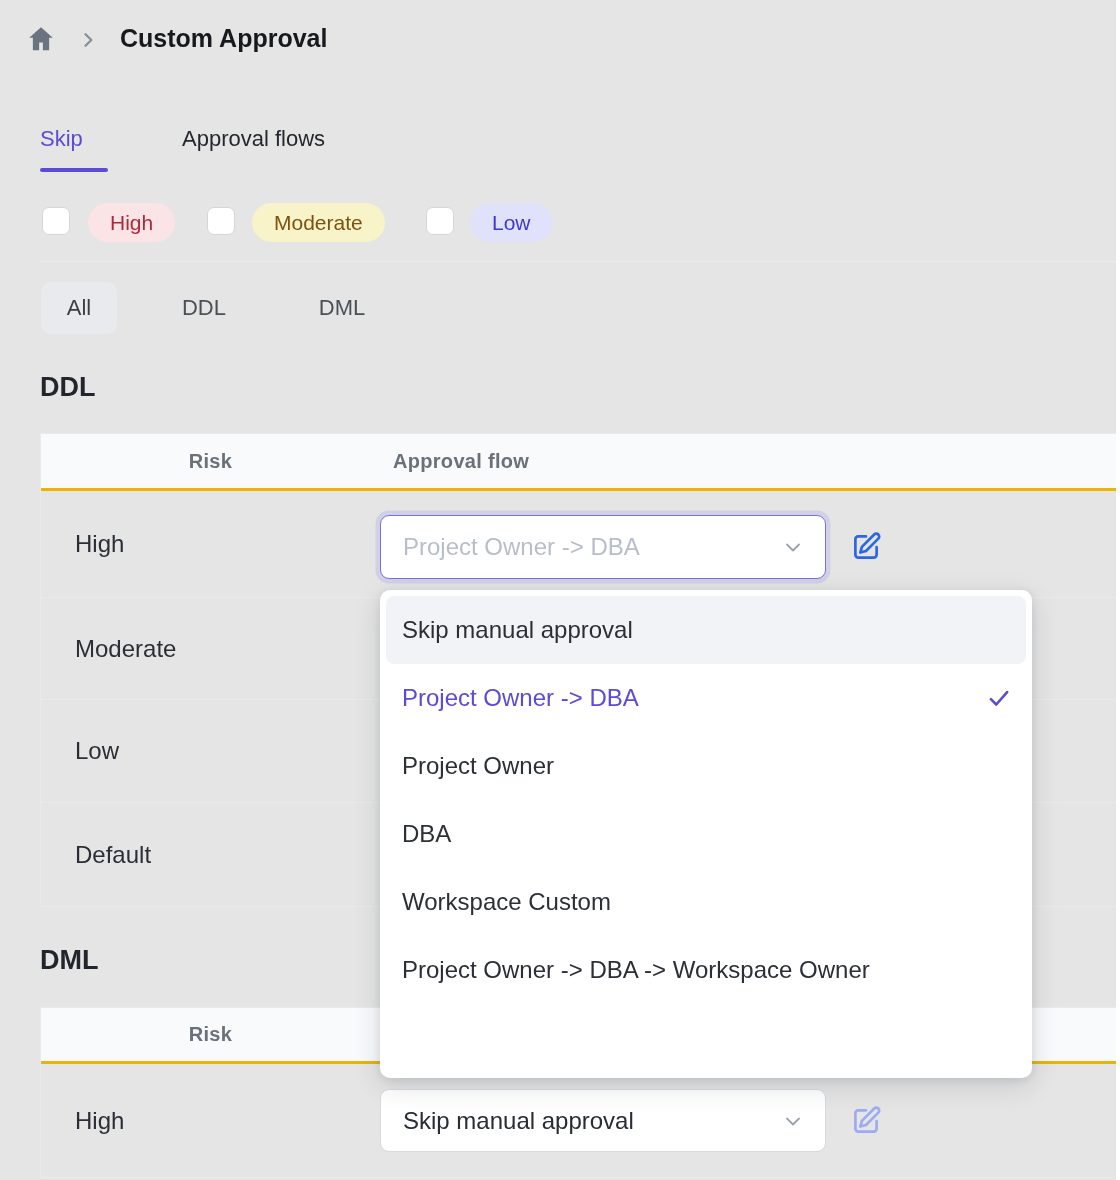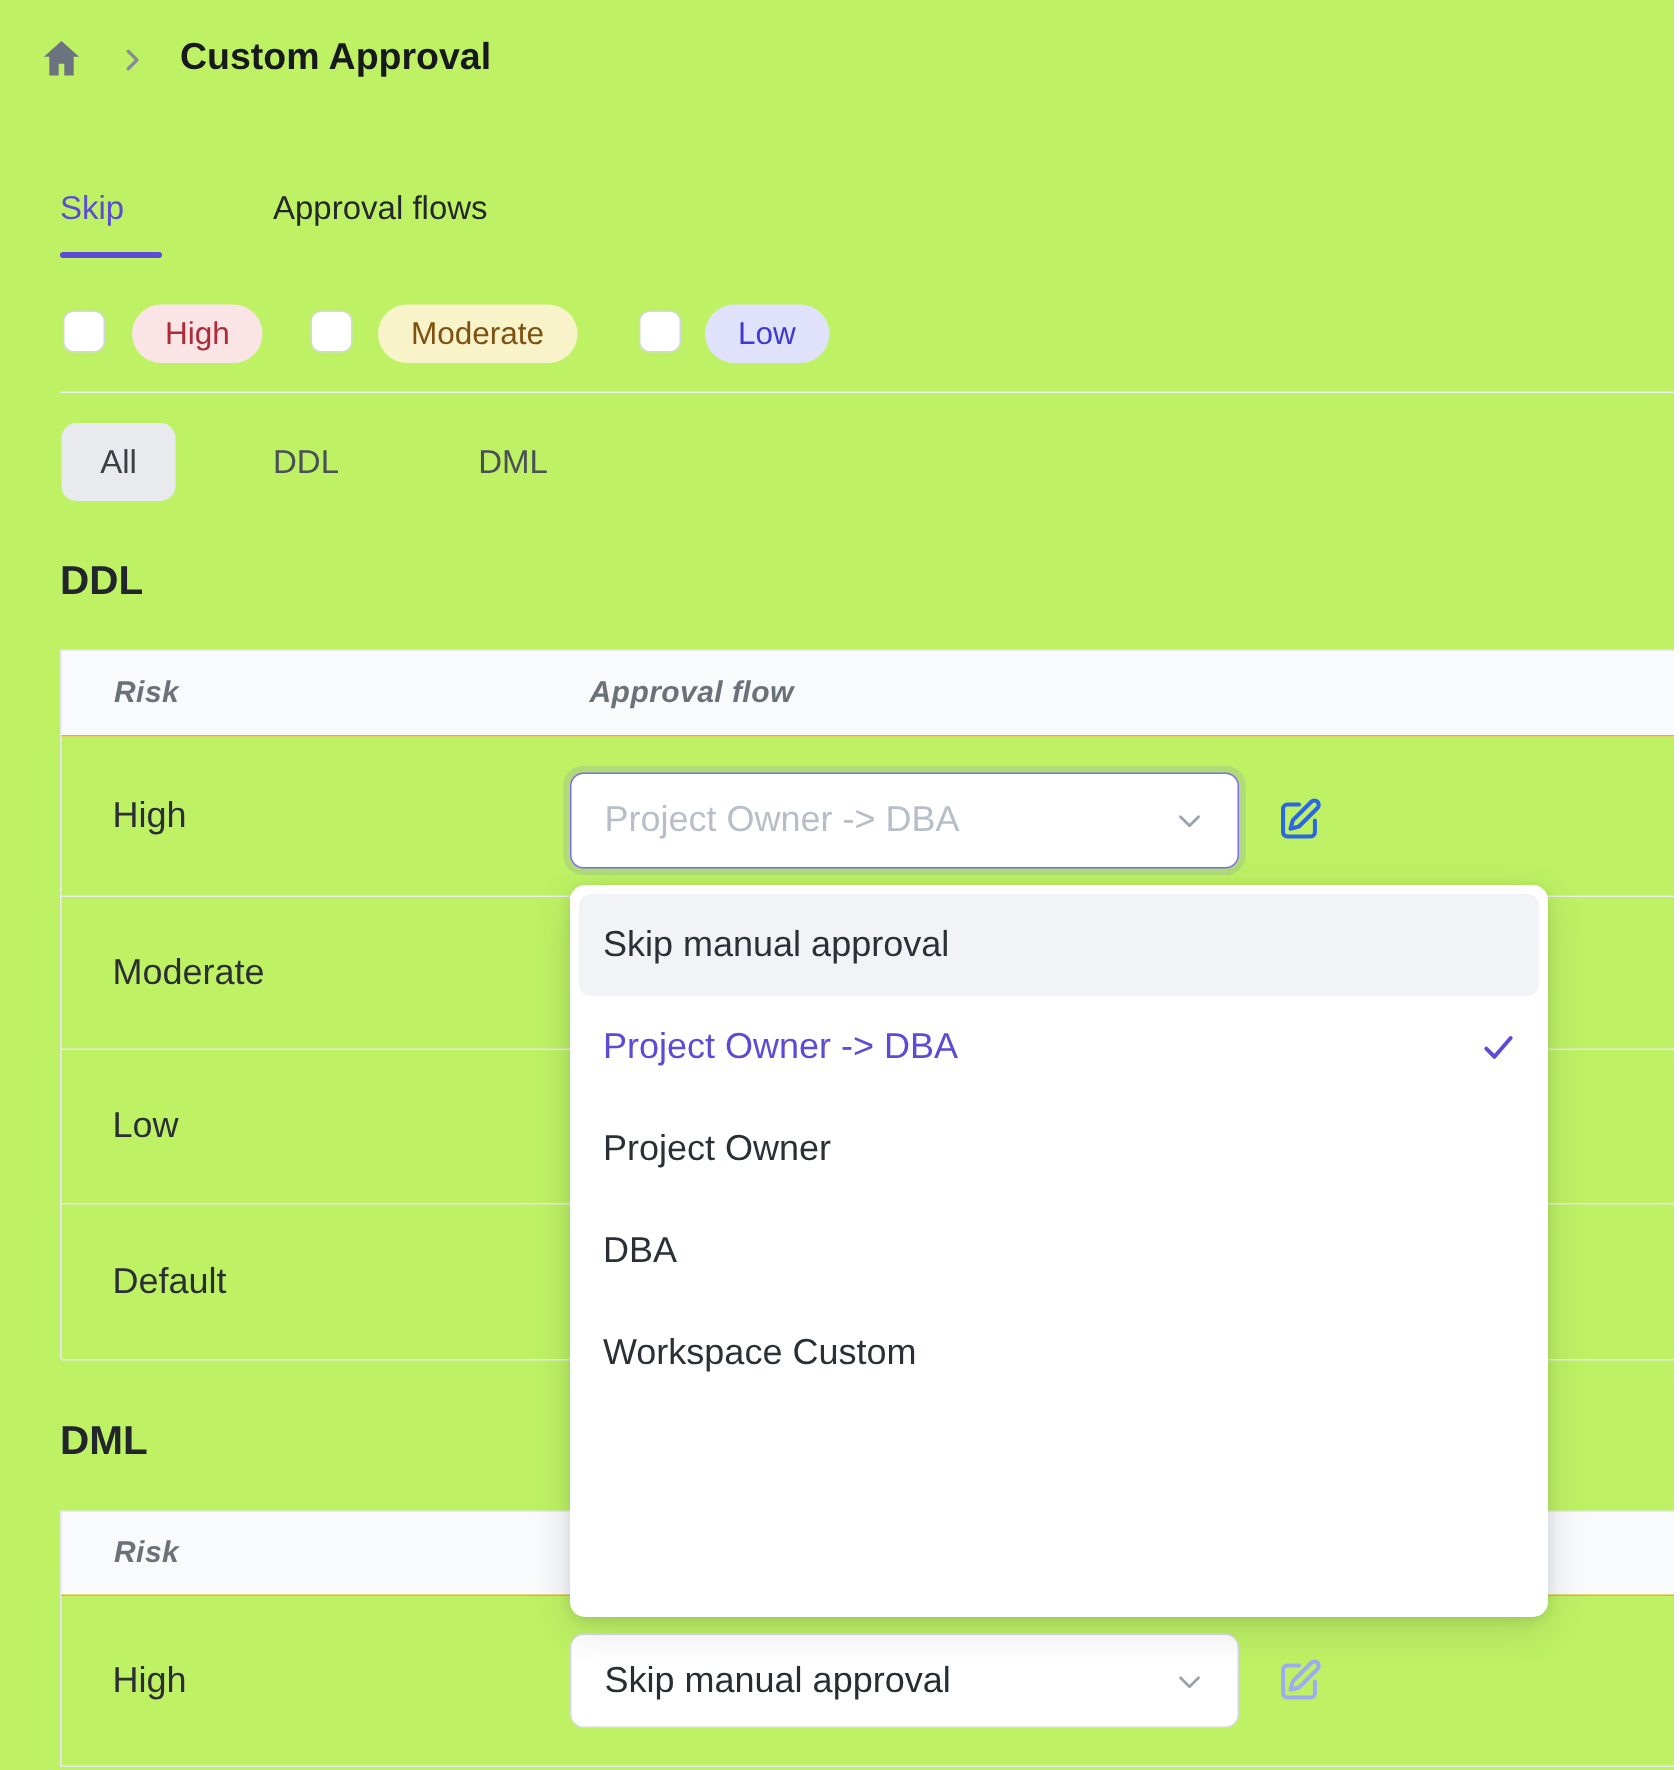--- a/index.html
+++ b/index.html
@@ -1,18 +1,18 @@
 <!DOCTYPE html>
 <html><head>
 <meta charset="utf-8">
 <style>
   * { margin:0; padding:0; box-sizing:border-box; }
   html,body { background:#fff; }
   body { font-family:"Liberation Sans", sans-serif; color:#23272e; }
-  .page { position:relative; width:1116px; height:1180px; background:#bef264; overflow:hidden; }
+  .page { position:relative; width:1116px; height:1180px; background:#e5e5e5; overflow:hidden;text-align:center; }
 
   
   .crumb-home { position:absolute; left:26px; top:24px; width:32px; height:32px; color:#6b7280; cursor:pointer; }
   .crumb-home svg { width:30px; height:30px; display:block; }
   .crumb-sep { position:absolute; left:78px; top:30px; width:20px; height:20px; color:#868d96; }
   .crumb-sep svg { width:20px; height:20px; display:block; }
   .page-title { position:absolute; left:120px; top:24px; font-size:25px; font-weight:600; color:#17191d; }
 
   
   .tab { position:absolute; top:126px; font-size:22px; cursor:pointer; }
@@ -39,21 +39,21 @@
 
   
   .section-heading { position:absolute; left:40px; font-size:27px; font-weight:700; color:#22262c; }
   .h-ddl { top:372px; }
   .h-dml { top:945px; }
 
   
   .tbl { position:absolute; left:40px; width:1080px; border-top:1px solid #e8eaee; border-left:1px solid #e8eaee; }
   .tbl1 { top:433px; height:473px; }
   .tbl2 { top:1007px; height:171px; }
-  .tbl-header { display:flex; align-items:center; background:#f8fafc; border-bottom:1px solid #eab308; font-size:20px; font-weight:600; color:#6a7179; letter-spacing:.3px;font-style:italic; }
+  .tbl-header { display:flex; align-items:center; background:#f8fafc; border-bottom:3px solid #eab308; font-size:20px; font-weight:600; color:#6a7179; letter-spacing:.3px; }
   .tbl1 .tbl-header { height:57px; }
   .tbl2 .tbl-header { height:56px; }
   .col-risk { padding-left:35px; width:304px; }
   .col-flow { padding-left:0;margin-left:48px; }
   .tbl-row { display:flex; align-items:center; border-bottom:1px solid #e8eaee; font-size:24px; color:#2b2f35; }
   .tbl-row .risk-label { padding-left:34px; }
   .r-h107 { height:107px; } .r-h102 { height:102px; } .r-h103 { height:103px; } .r-h104 { height:104px; }
   .r-h114 { height:114px; }
 
   
@@ -194,15 +194,18 @@
     </div>
     <div class="dd-item">
       <span>Project Owner</span>
     </div>
     <div class="dd-item">
       <span>DBA</span>
     </div>
     <div class="dd-item">
       <span>Workspace Custom</span>
     </div>
+    <div class="dd-item">
+      <span>Project Owner -&gt; DBA -&gt; Workspace Owner</span>
+    </div>
   </div>
 
 </div>
 
 </body></html>

